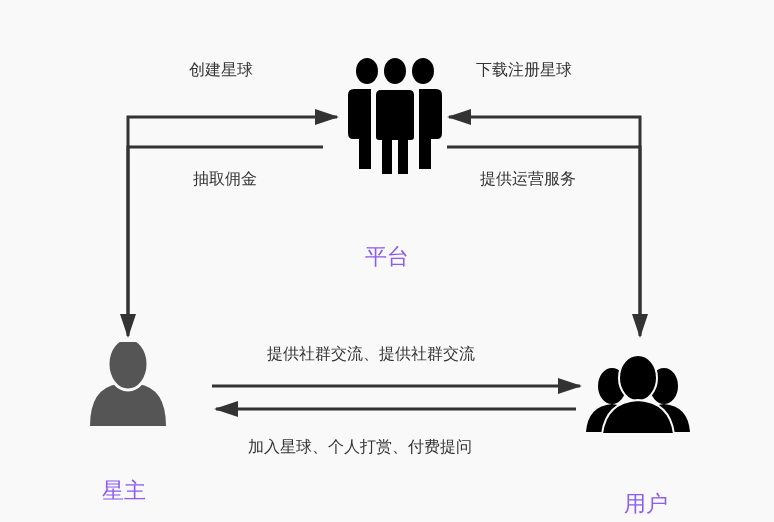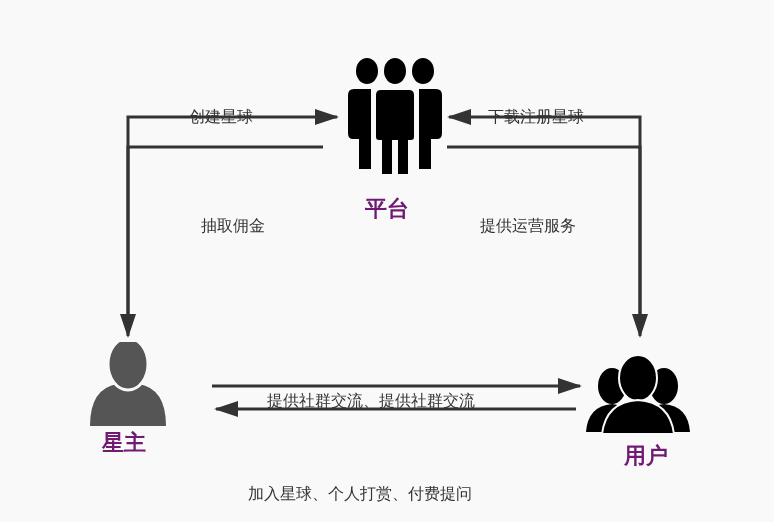--- a/index.html
+++ b/index.html
@@ -1,20 +1,20 @@
 <!DOCTYPE html>
 <html><head>
 <meta charset="utf-8">
 <style>
   html, body { margin:0; padding:0; }
   body { width:774px; height:522px; background:#f9f9f9; position:relative; overflow:hidden;
          font-family:"DejaVu Sans", "Liberation Sans", sans-serif; }
   svg.wires { position:absolute; left:0; top:0; }
-  .lbl { position:absolute; font-size:16px; color:#333; white-space:nowrap; line-height:20px;margin-top:47px; }
-  .node-name { position:absolute; font-size:22px; font-weight:bold; color:#701a75; white-space:nowrap; line-height:26px; }
+  .lbl { position:absolute; font-size:16px; color:#333; white-space:nowrap; line-height:20px; }
+  .node-name { position:absolute; font-size:22px; font-weight:normal; color:#8b5cf6; white-space:nowrap; line-height:26px;margin-top:48px; }
   .icon { position:absolute; }
 </style>
 </head>
 <body>
 
 <svg class="wires" width="774" height="522">
   <defs>
     <marker id="ah" markerWidth="10" markerHeight="10" refX="9" refY="5" orient="auto" markerUnits="userSpaceOnUse">
       <path d="M0,0 L10,5 L0,10 Z" fill="#333"></path>
     </marker>
@@ -56,17 +56,17 @@
   <ellipse cx="26" cy="30" rx="14" ry="18" fill="#000"></ellipse>
   <path d="M0,76 q2,-26 26,-28 q24,2 26,28 z" fill="#000"></path>
   <ellipse cx="78" cy="30" rx="14" ry="18" fill="#000"></ellipse>
   <path d="M52,76 q2,-26 26,-28 q24,2 26,28 z" fill="#000"></path>
   <ellipse cx="52" cy="22" rx="19" ry="23" fill="#000" stroke="#f9f9f9" stroke-width="2"></ellipse>
   <path d="M16,78 q4,-32 36,-34 q32,2 36,34 z" fill="#000" stroke="#f9f9f9" stroke-width="2"></path>
 </svg>
 <div class="node-name" style="left:624px;top:443px">用户</div>
 
 <div class="lbl" style="left:189px;top:60px">创建星球</div>
-<div class="lbl" style="left:201px;top:169px">抽取佣金</div>
-<div class="lbl" style="left:488px;top:60px">下载注册星球</div>
+<div class="lbl" style="left:193px;top:169px">抽取佣金</div>
+<div class="lbl" style="left:476px;top:60px">下载注册星球</div>
 <div class="lbl" style="left:480px;top:169px">提供运营服务</div>
 <div class="lbl" style="left:267px;top:344px">提供社群交流、提供社群交流</div>
 <div class="lbl" style="left:248px;top:437px">加入星球、个人打赏、付费提问</div>
 
 </body></html>

